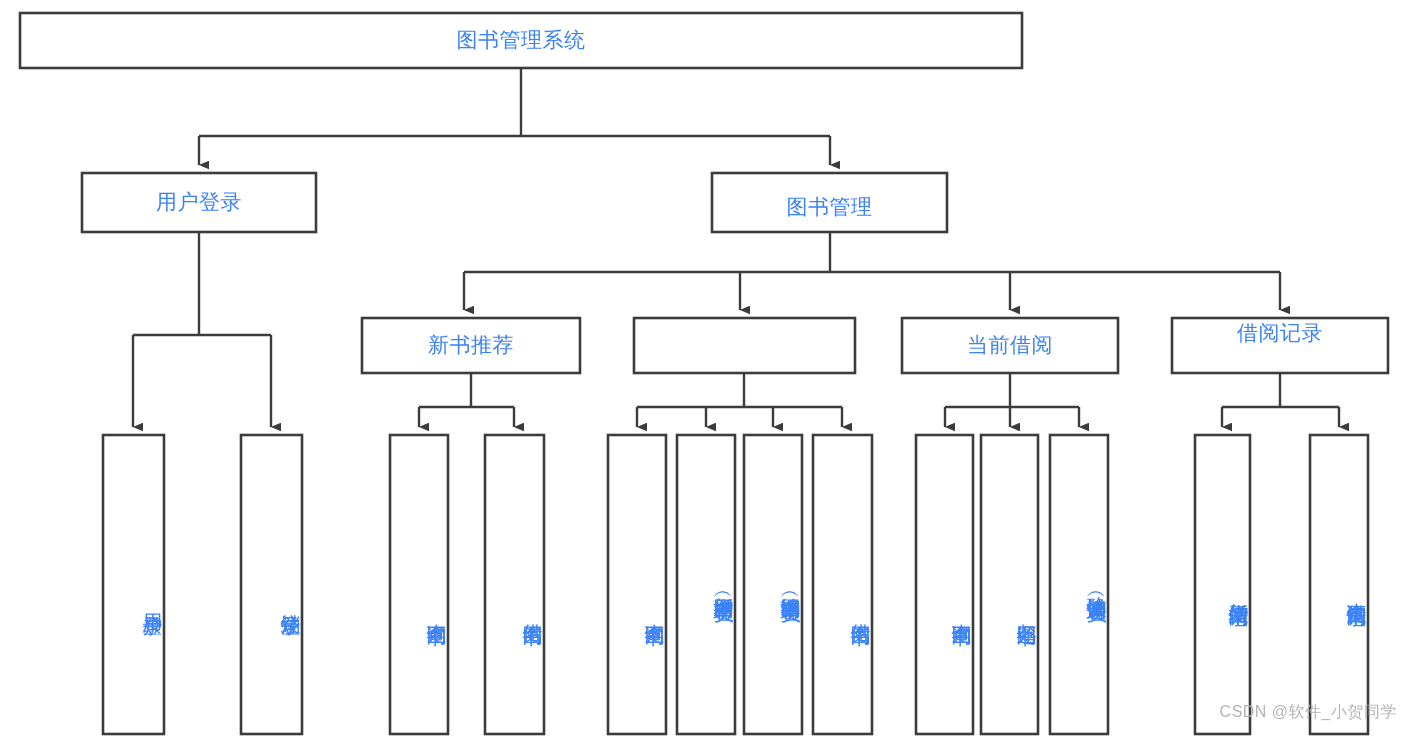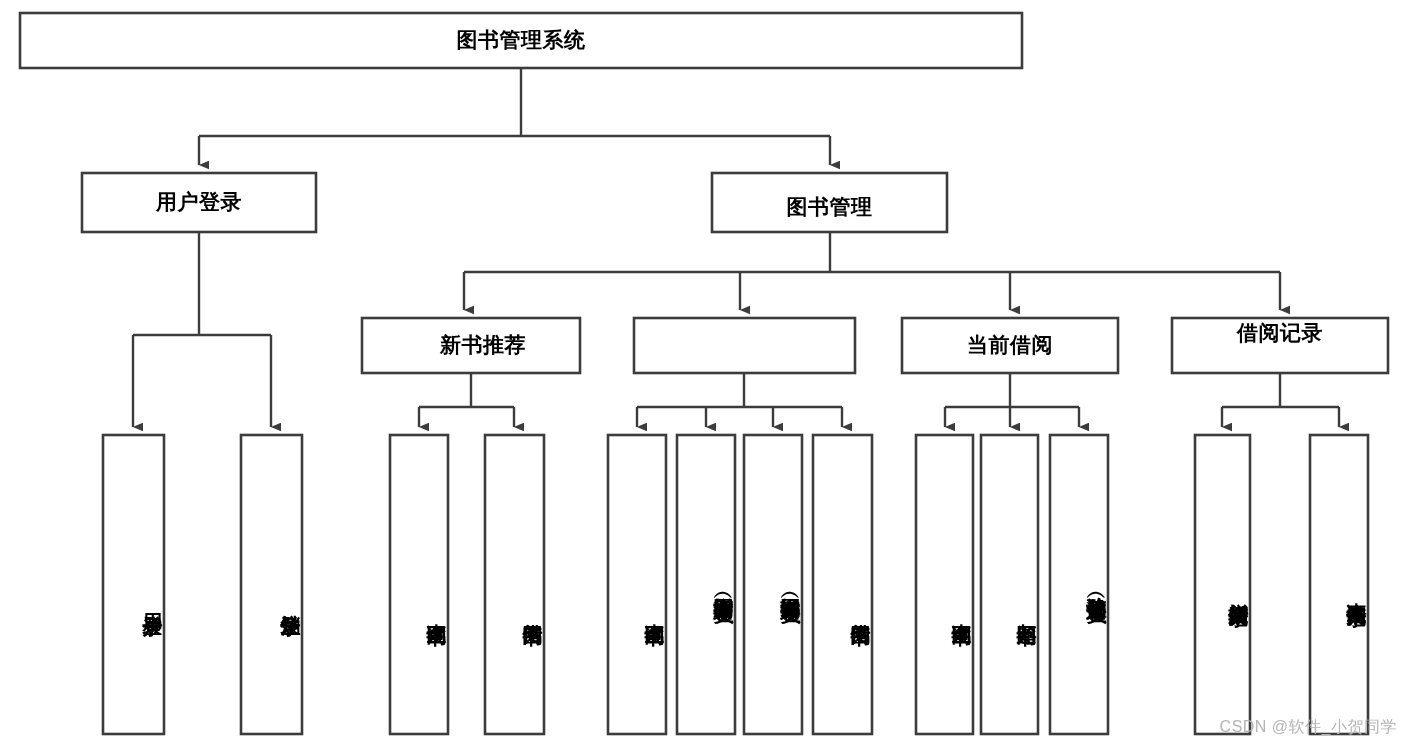--- a/index.html
+++ b/index.html
@@ -24,43 +24,42 @@
     top: 0;
     width: 1405px;
     height: 747px;
   }
   
   .node-label {
     position: absolute;
     display: flex;
     align-items: center;
     justify-content: center;
-    color: #000000;
+    color: #3b82f6;
     font-size: 21px;
     line-height: 1.25;
     letter-spacing: 0.5px;
     white-space: nowrap;
     pointer-events: none;
     user-select: none;
-    font-weight: bold;
   }
   .node-label.vertical {
     writing-mode: vertical-rl;
     text-orientation: upright;
     font-size: 20px;
     line-height: 1.12;
     letter-spacing: 1px;
     align-items: flex-start;
     justify-content: center;
     white-space: normal;
   }
   .watermark {
     position: absolute;
     right: 8px;
-    bottom: 9px;
+    bottom: 24px;
     font-size: 16px;
     color: #b4b4b4;
     letter-spacing: 0.5px;
     white-space: nowrap;
     user-select: none;
   }
 </style>
 </head>
 <body>
 
@@ -141,21 +140,21 @@
       <rect x="1195" y="435" width="55" height="299"></rect>
       <rect x="1310" y="435" width="58" height="299"></rect>
     </g>
   </svg>
 
   <div class="node-label" style="left:20px; top:13px; width:1002px; height:55px;">图书管理系统</div>
 
   <div class="node-label" style="left:82px; top:173px; width:234px; height:59px;">用户登录</div>
   <div class="node-label" style="left:712px; top:173px; width:235px; height:69px;">图书管理</div>
 
-  <div class="node-label" style="left:362px; top:318px; width:218px; height:55px;margin-left:12px;">新书推荐</div>
+  <div class="node-label" style="left:362px; top:318px; width:218px; height:55px;">新书推荐</div>
   <div class="node-label" style="left:902px; top:318px; width:216px; height:55px;">当前借阅</div>
   <div class="node-label" style="left:1172px; top:306px; width:216px; height:55px;">借阅记录</div>
 
   <div class="node-label vertical" style="left:103px; top:480px; width:61px; height:240px;">用户登录</div>
   <div class="node-label vertical" style="left:241px; top:480px; width:61px; height:240px;">注销登录</div>
   <div class="node-label vertical" style="left:390px; top:490px; width:58px; height:240px;">查询图书</div>
   <div class="node-label vertical" style="left:485px; top:490px; width:59px; height:240px;">借阅图书</div>
   <div class="node-label vertical" style="left:608px; top:490px; width:58px; height:240px;">查询图书</div>
   <div class="node-label vertical" style="left:677px; top:443px; width:58px; height:285px;">新增图书（管理员）</div>
   <div class="node-label vertical" style="left:744px; top:443px; width:58px; height:285px;">编辑图书（管理员）</div>

